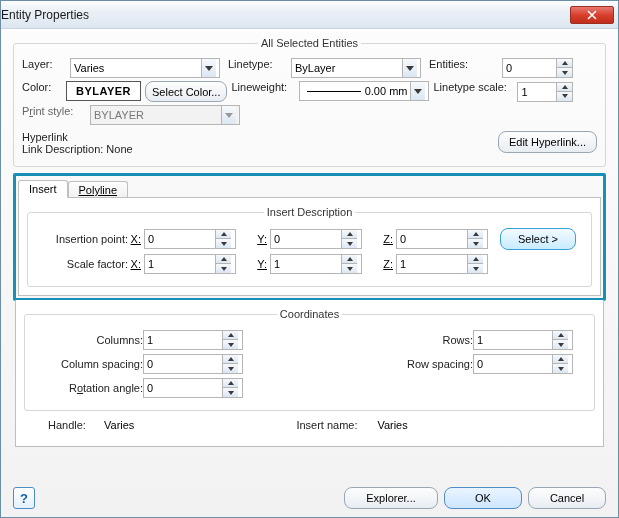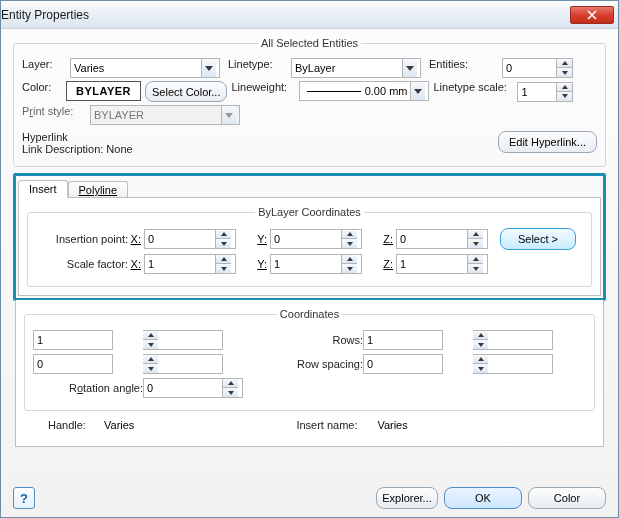--- a/index.html
+++ b/index.html
@@ -138,21 +138,21 @@
       </div>
     </fieldset>
 
     <div class="hl-box">
       <div class="tabs-row">
         <div class="tab active">Insert</div>
         <div class="tab"><span class="under">Polyline</span></div>
       </div>
       <div class="tabpanel">
         <fieldset style="margin:0;">
-          <legend>ByLayer Coordinates</legend>
+          <legend>Insert Description</legend>
 
           <div class="grid-row">
             <span class="lab lab-right">Insertion point:</span>
             <span class="axis">X:</span>
             <input class="input" style="width: 72px;" value="0">
             <div class="spin" style="border-left:none;">
                 <div class="sb">
                   <span class="tri-up"></span>
                 </div>
                 <div class="sb">
@@ -224,20 +224,21 @@
           </div>
         </fieldset>
       </div>
     </div>
 
     <div style="border:1px solid #bfbfbf; border-top:none; background:#fff; padding:8px; margin:-7px 2px 0 2px;">
       <fieldset style="margin:0 0 6px 0;">
         <legend>Coordinates</legend>
 
         <div class="pos-grid">
+          <span class="lab lab-right">Columns:</span>
           <input class="input" style="width: 80px;" value="1">
           <div class="spin">
               <div class="sb">
                 <span class="tri-up"></span>
               </div>
               <div class="sb">
                 <span class="tri-down"></span>
               </div>
             </div>
           <span></span>
@@ -246,20 +247,21 @@
           <div class="spin">
               <div class="sb">
                 <span class="tri-up"></span>
               </div>
               <div class="sb">
                 <span class="tri-down"></span>
               </div>
             </div>
         </div>
         <div class="pos-grid">
+          <span class="lab lab-right">Column spacing:</span>
           <input class="input" style="width: 80px;" value="0">
           <div class="spin">
               <div class="sb">
                 <span class="tri-up"></span>
               </div>
               <div class="sb">
                 <span class="tri-down"></span>
               </div>
             </div>
           <span></span>
@@ -299,18 +301,18 @@
         <span class="lab" style="width:75px;">Insert name:</span>
         <span>Varies</span>
       </div>
     </div>
 
   </div>
 
   <div class="footer">
     <div class="help">?</div>
     <div class="spacer"></div>
-    <button class="btn" style="width:62px;margin-right:6px;">Explorer...</button>
+    <button class="btn" style="width:94px;margin-right:6px;">Explorer...</button>
     <button class="btn primary" style="width:78px;margin-right:6px;">OK</button>
-    <button class="btn" style="width:78px;">Color</button>
+    <button class="btn" style="width:78px;">Cancel</button>
   </div>
 
 </div>
 
 </body></html>

